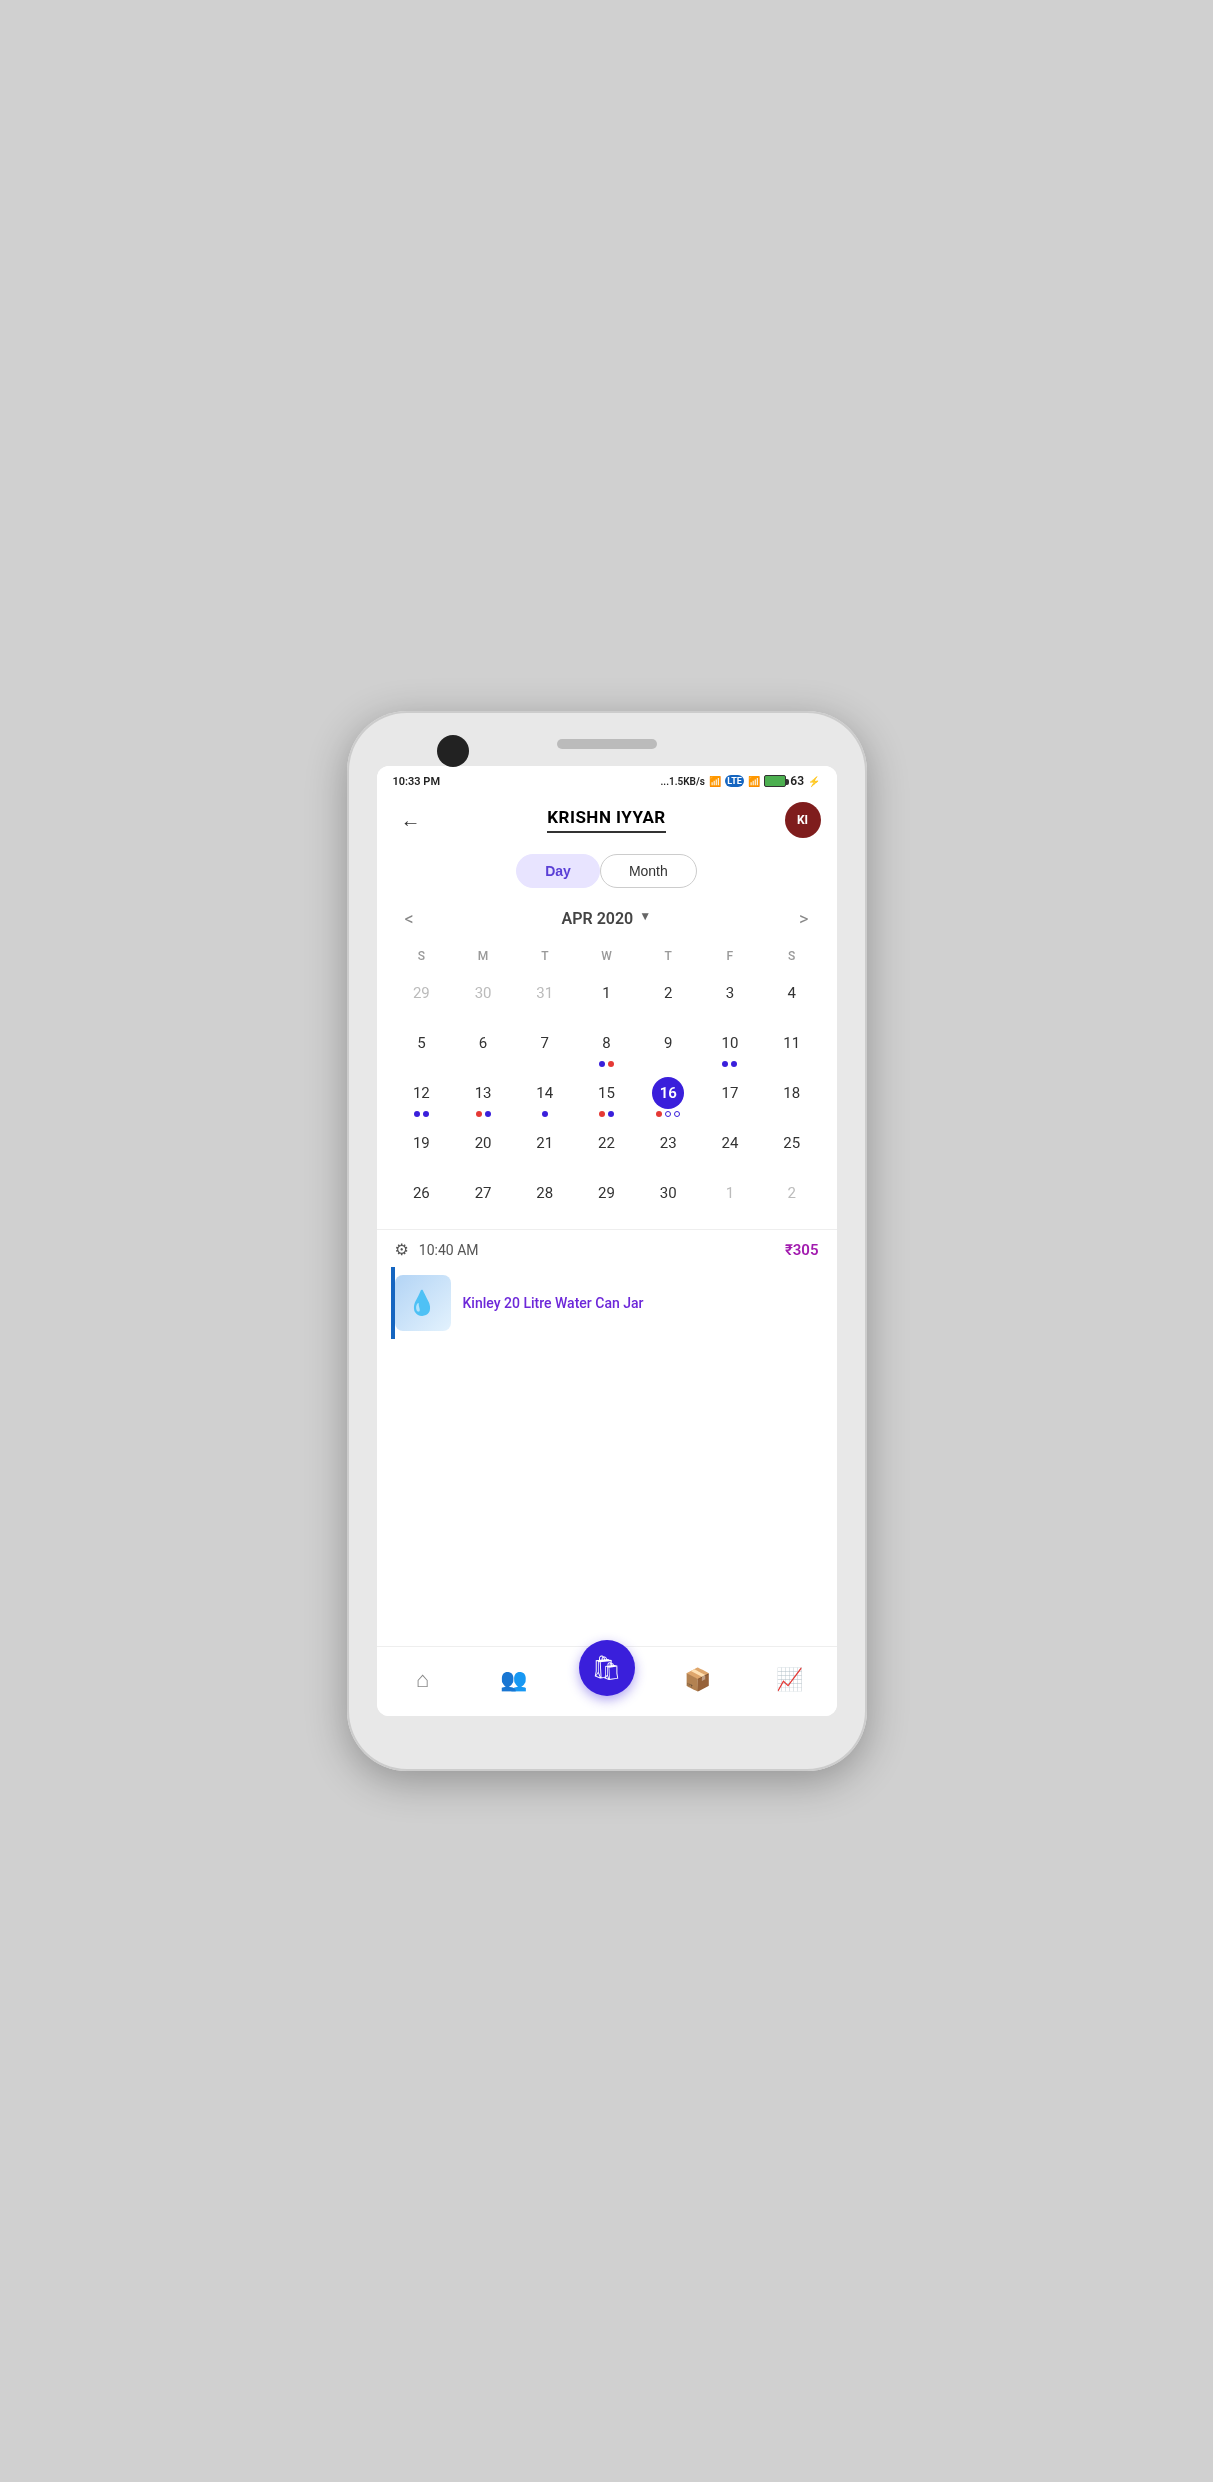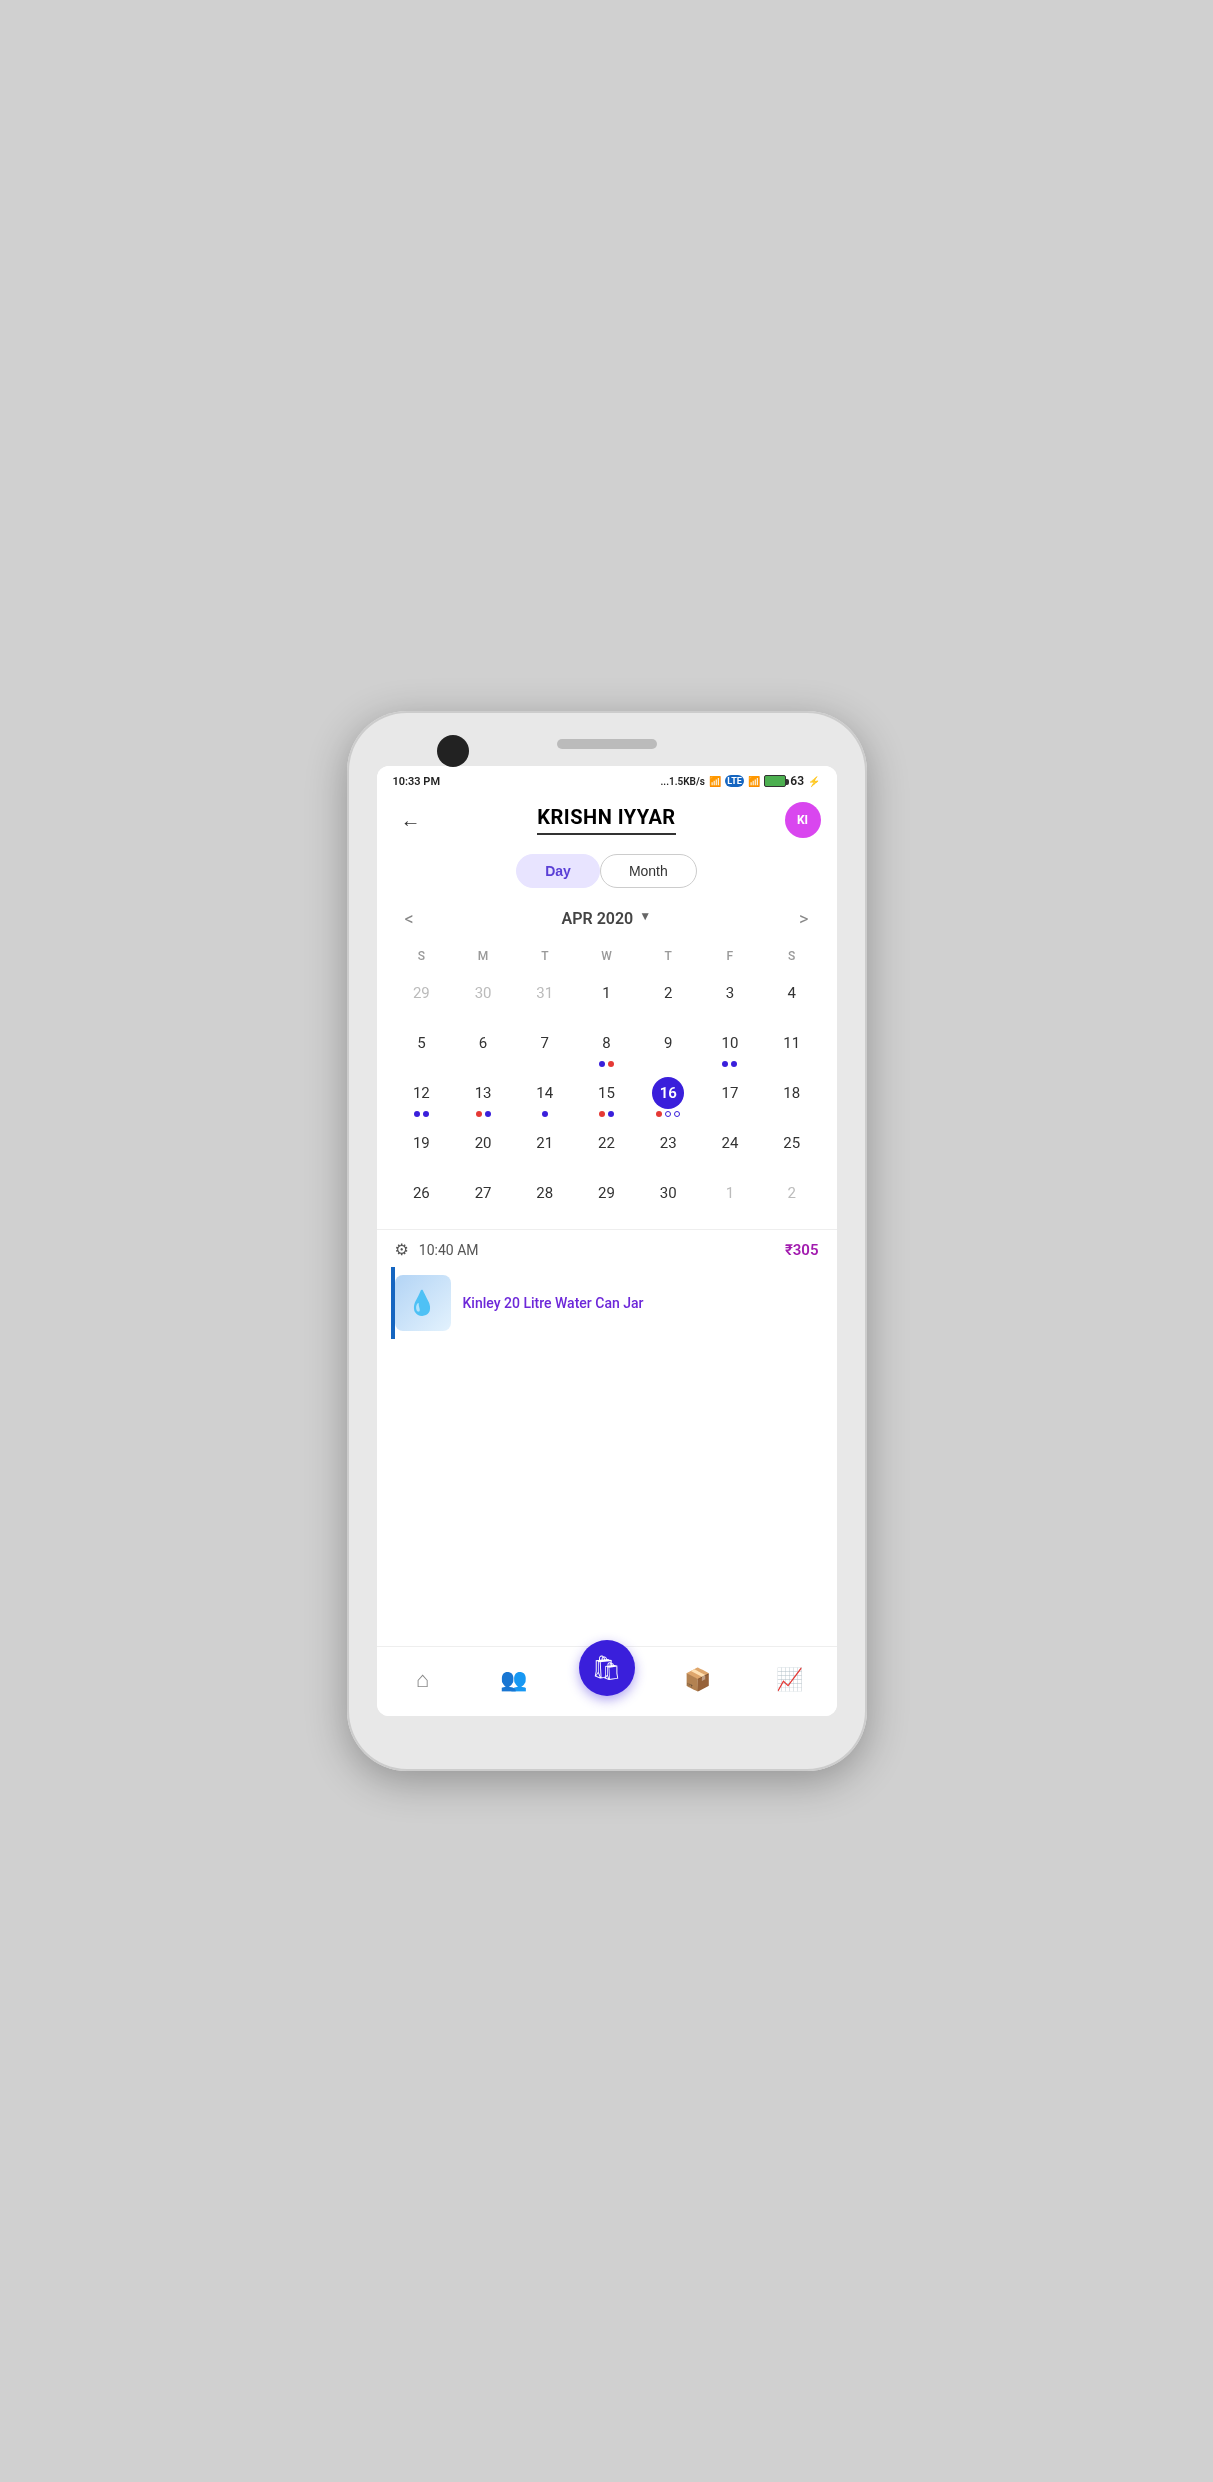--- a/index.html
+++ b/index.html
@@ -117,33 +117,33 @@
       justify-content: space-between;
       flex-shrink: 0;
     }
     .back-btn {
       font-size: 20px;
       color: #333;
       cursor: pointer;
       padding: 4px 8px;
     }
     .header-title {
-      font-size: 20px;
+      font-size: 17px;
       font-weight: 700;
       letter-spacing: 0.5px;
       text-align: center;
       flex: 1;
       border-bottom: 2px solid #333;
       padding-bottom: 4px;
     }
     .avatar {
       width: 36px;
       height: 36px;
       border-radius: 50%;
-      background: #d946ef;
+      background: #7f1d1d;
       color: #fff;
       font-size: 12px;
       font-weight: 700;
       display: flex;
       align-items: center;
       justify-content: center;
     }
     
     .toggle-row {
       display: flex;

